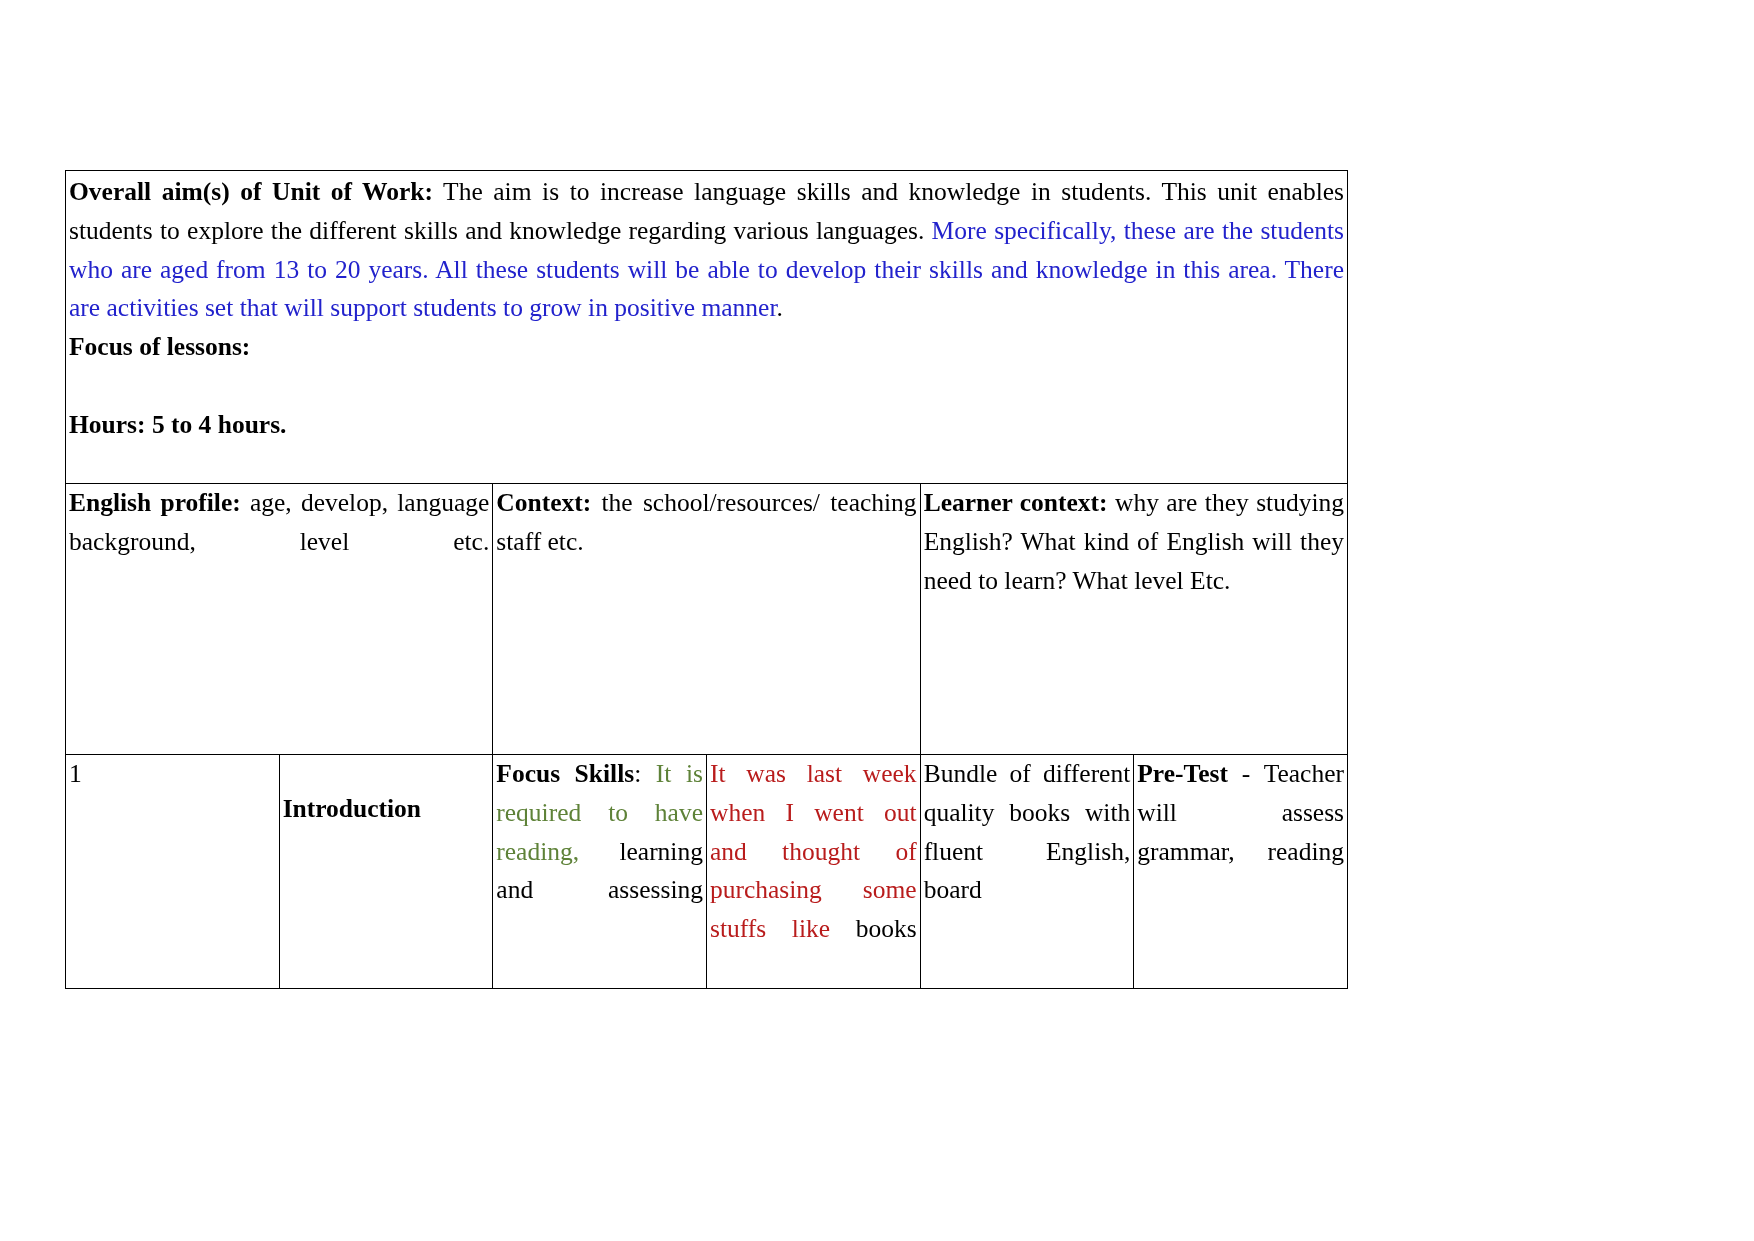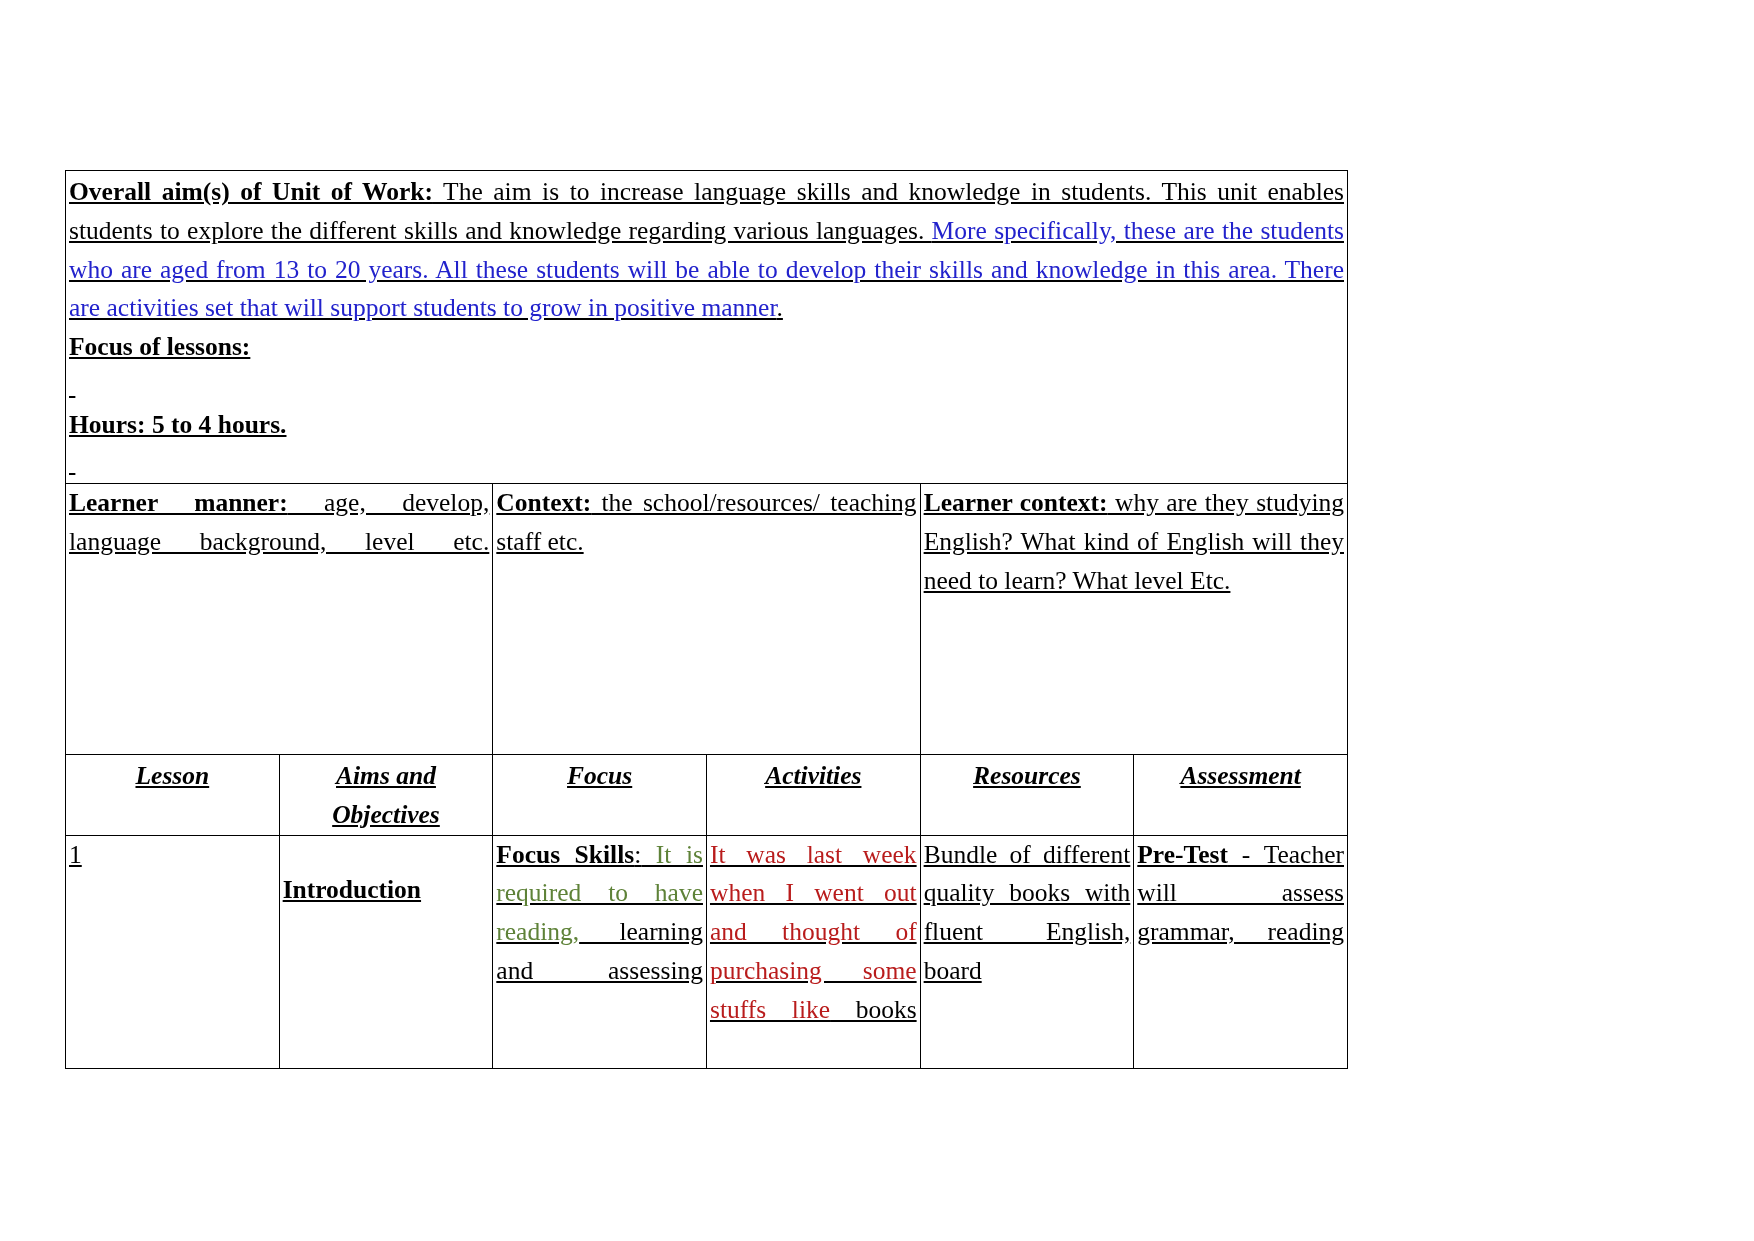--- a/index.html
+++ b/index.html
@@ -95,21 +95,21 @@
     text-justify: inter-word;
   }
   .cell-focus p, .cell-act p, .cell-res p, .cell-assess p { margin: 0; }
 
   
   .jstretch::after {
     content: "";
     display: inline-block;
     width: 100%;
   }
-  .nopad { padding-left: 3px !important; padding-right: 3px !important; text-decoration: underline; }
+  .nopad { padding-left: 3px !important; padding-right: 3px !important; }
 </style>
 </head>
 <body>
 
 <div class="page">
   <div class="doc">
 
     <table class="lp">
 
       <tbody>
@@ -124,51 +124,30 @@
           <p>&nbsp;</p>
           <p>
             <span class="b">Hours: 5 to 4 hours.</span>
           </p>
           <p>&nbsp;</p>
         </td>
       </tr>
 
       <tr>
         <td colspan="2" class="cell-just tall nopad" style="width:232px;">
-          <p class="jstretch"><span class="b">Learner manner:</span><span> age, develop, language background, level etc.</span></p>
+          <p class="jstretch"><span class="b">English profile:</span><span> age, develop, language background, level etc.</span></p>
         </td>
         <td colspan="2" class="cell-just tall nopad" style="width:645px;">
           <p><span class="b">Context:</span><span> the school/resources/ teaching staff etc.</span></p>
         </td>
         <td colspan="2" class="cell-just tall nopad" style="width:406px;">
           <p><span class="b">Learner context:</span><span> why are they studying English? What kind of English will they need to learn? What level Etc.</span></p>
         </td>
       </tr>
 
-      <tr class="hdr">
-        <td style="width:232px;">
-          <span class="hdr-label">Lesson</span>
-        </td>
-        <td style="width:165px;">
-          <span class="hdr-label hdr-cell-inner">Aims and</span>
-          <span class="hdr-label hdr-cell-inner">Objectives</span>
-        </td>
-        <td style="width:240px;">
-          <span class="hdr-label">Focus</span>
-        </td>
-        <td style="width:220px;">
-          <span class="hdr-label">Activities</span>
-        </td>
-        <td style="width:242px;">
-          <span class="hdr-label">Resources</span>
-        </td>
-        <td style="width:184px;">
-          <span class="hdr-label">Assessment</span>
-        </td>
-      </tr>
 
       <tr class="row1">
         <td class="nopad">
           <span class="lesson-num">1</span>
         </td>
         <td class="nopad">
           <span class="intro-label">Introduction</span>
         </td>
         <td class="cell-focus nopad">
           <p class="jstretch"><span class="b">Focus Skills</span><span>:</span><span class="green"> It is required to have reading,</span><span> learning and assessing</span></p>

